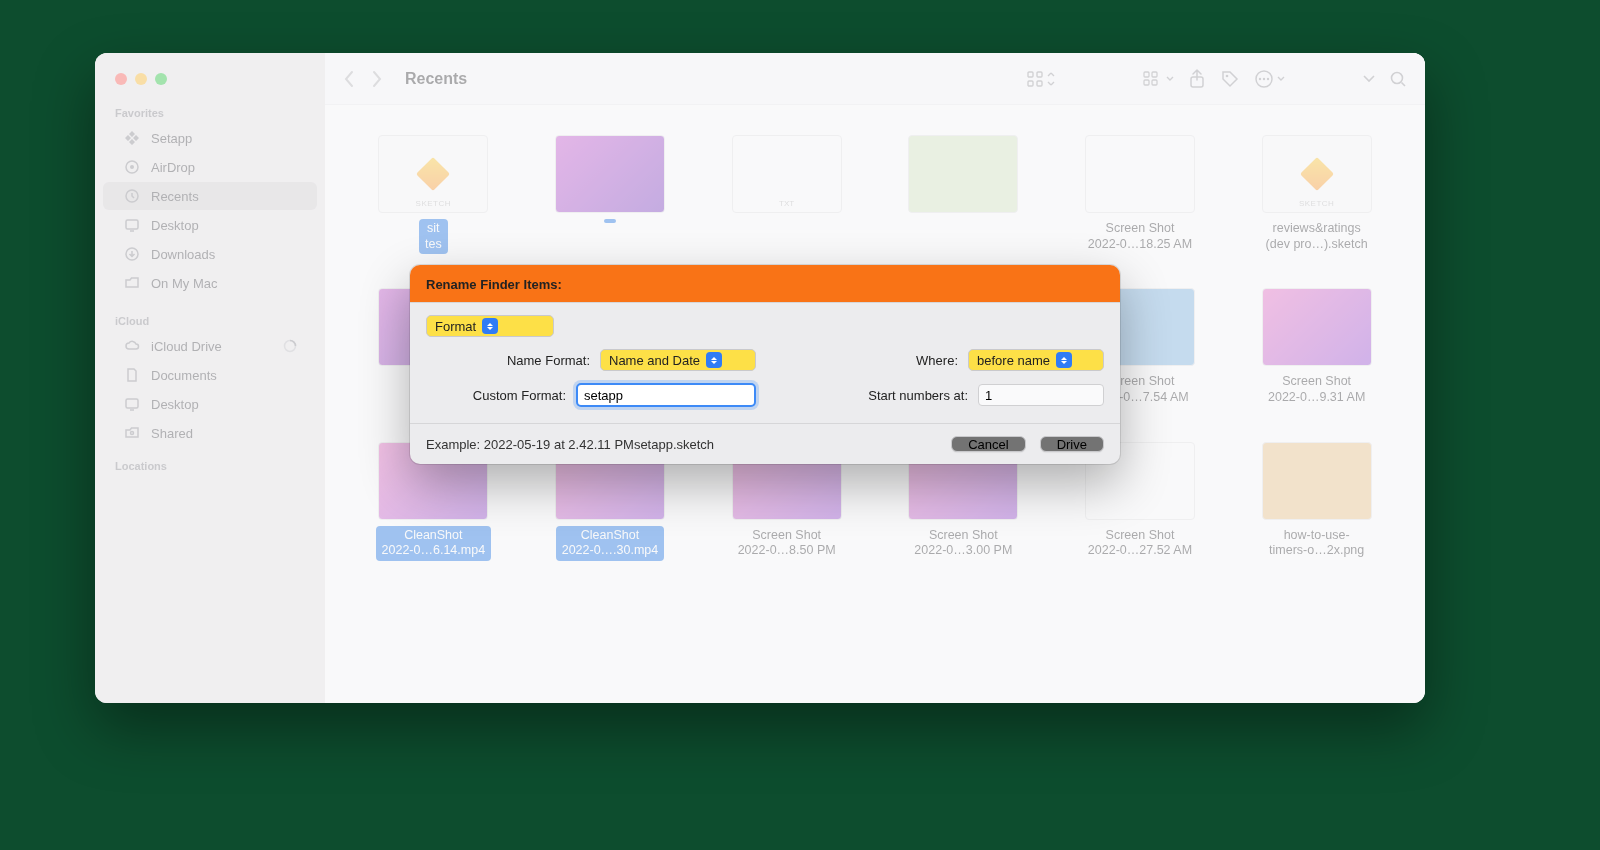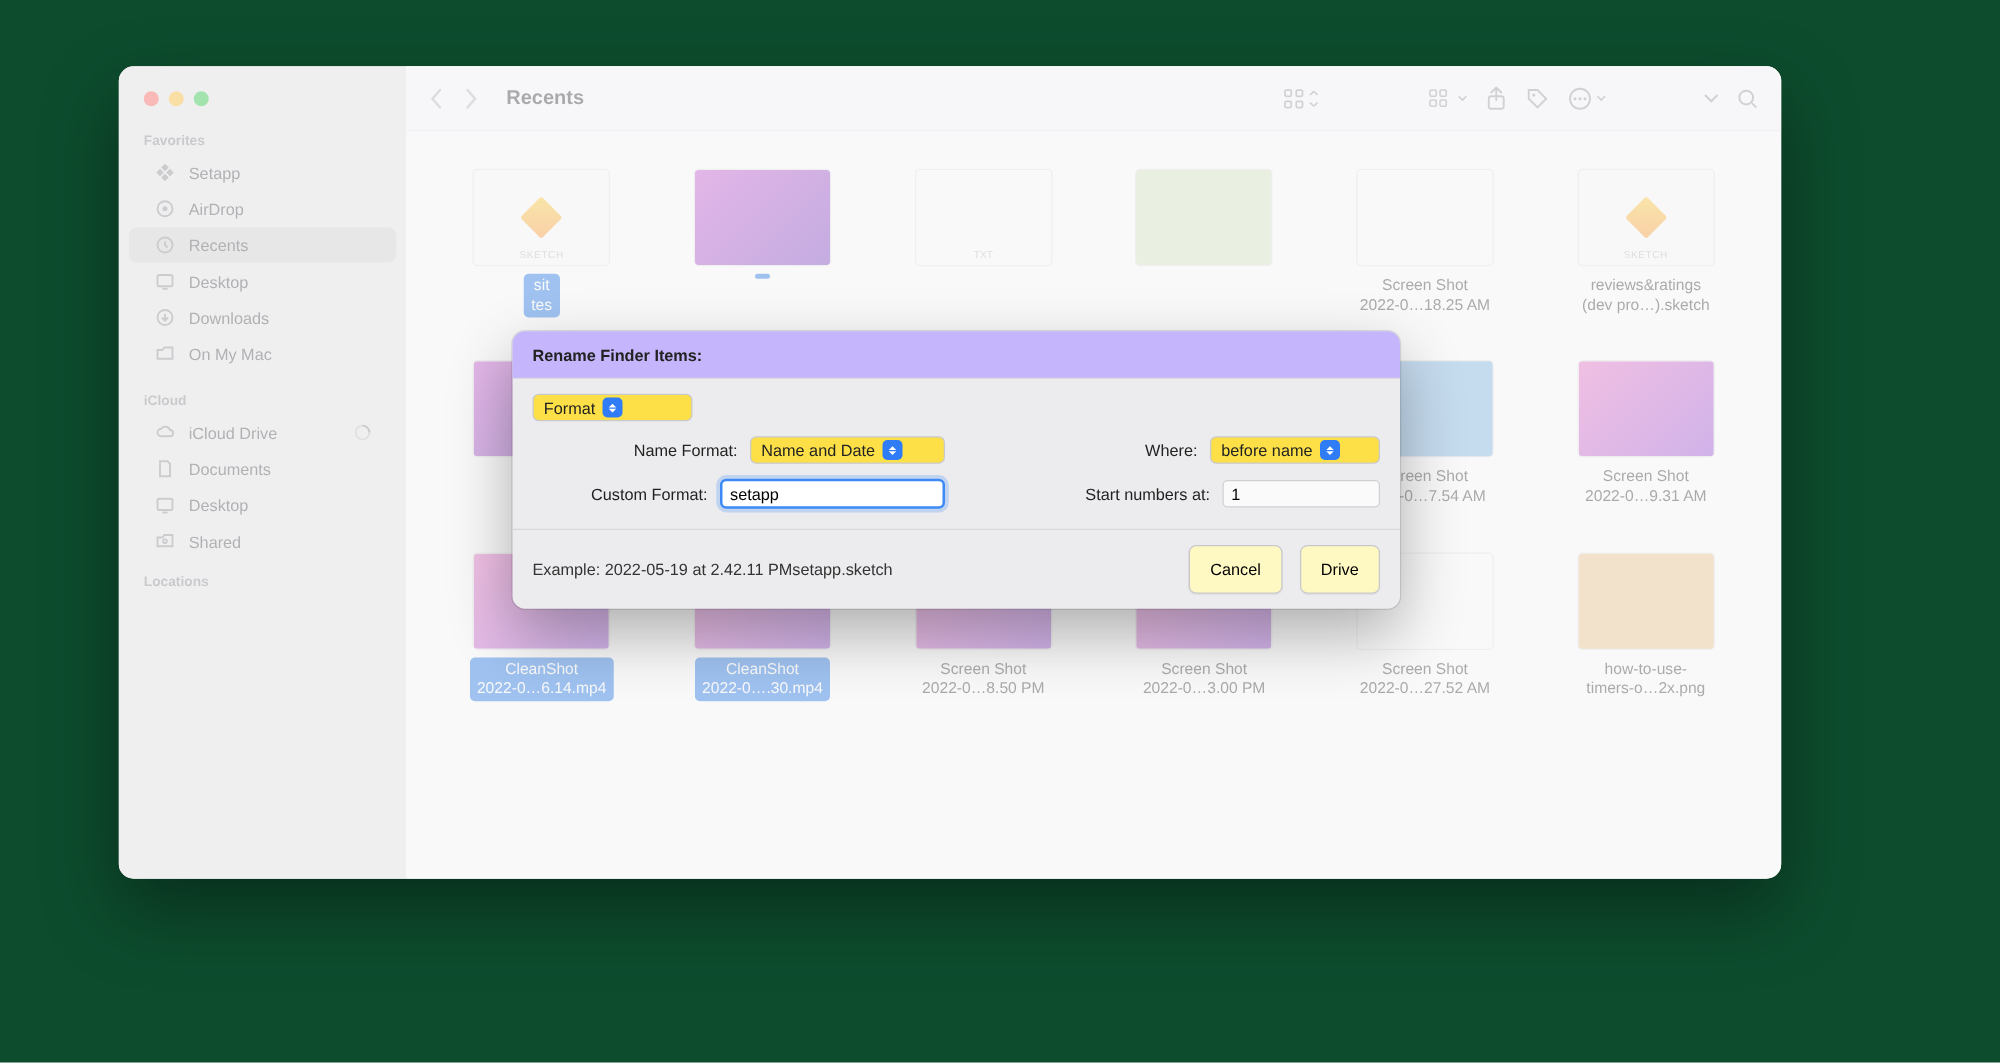--- a/index.html
+++ b/index.html
@@ -121,21 +121,21 @@
     background: #ececee;
     border-radius: 10px;
     box-shadow: 0 20px 50px rgba(0,0,0,0.3), 0 0 0 1px rgba(0,0,0,0.1);
     font-size: 13px;
     color: #222;
   }
   .dlg-header {
     padding: 12px 16px 10px;
     font-weight: 600;
     border-bottom: 1px solid #d6d6d8;
-    background: #c4b5fd;
+    background: #f97316;
     border-radius: 10px 10px 0 0;
   }
   .dlg-body { padding: 12px 16px 16px; }
   .select {
     display:inline-flex; align-items:center;
     background:#fde047; border:1px solid #c9c9cc; border-radius:5px;
     height: 22px; padding: 0 4px 0 8px;
     font-size: 13px;
   }
   .select .arrows {
@@ -167,22 +167,22 @@
     padding: 0 6px; font-size:13px;
     background:#fafafb;
   }
   .dlg-footer {
     border-top: 1px solid #d6d6d8;
     padding: 12px 16px;
     display:flex; align-items:center; gap: 14px;
   }
   .example { flex:1; color:#333; }
   .btn {
-    background:#fef9c3; border:1px solid #c9c9cc;
-    border-radius: 6px; height: 39px;
+    background:#737373; border:1px solid #c9c9cc;
+    border-radius: 6px; height: 16px;
     padding: 0 16px; font-size:13px;
     box-shadow: 0 1px 1px rgba(0,0,0,0.05);
     cursor:pointer;
   }
 
   svg { display:block; }
 </style>
 </head>
 <body>
 

